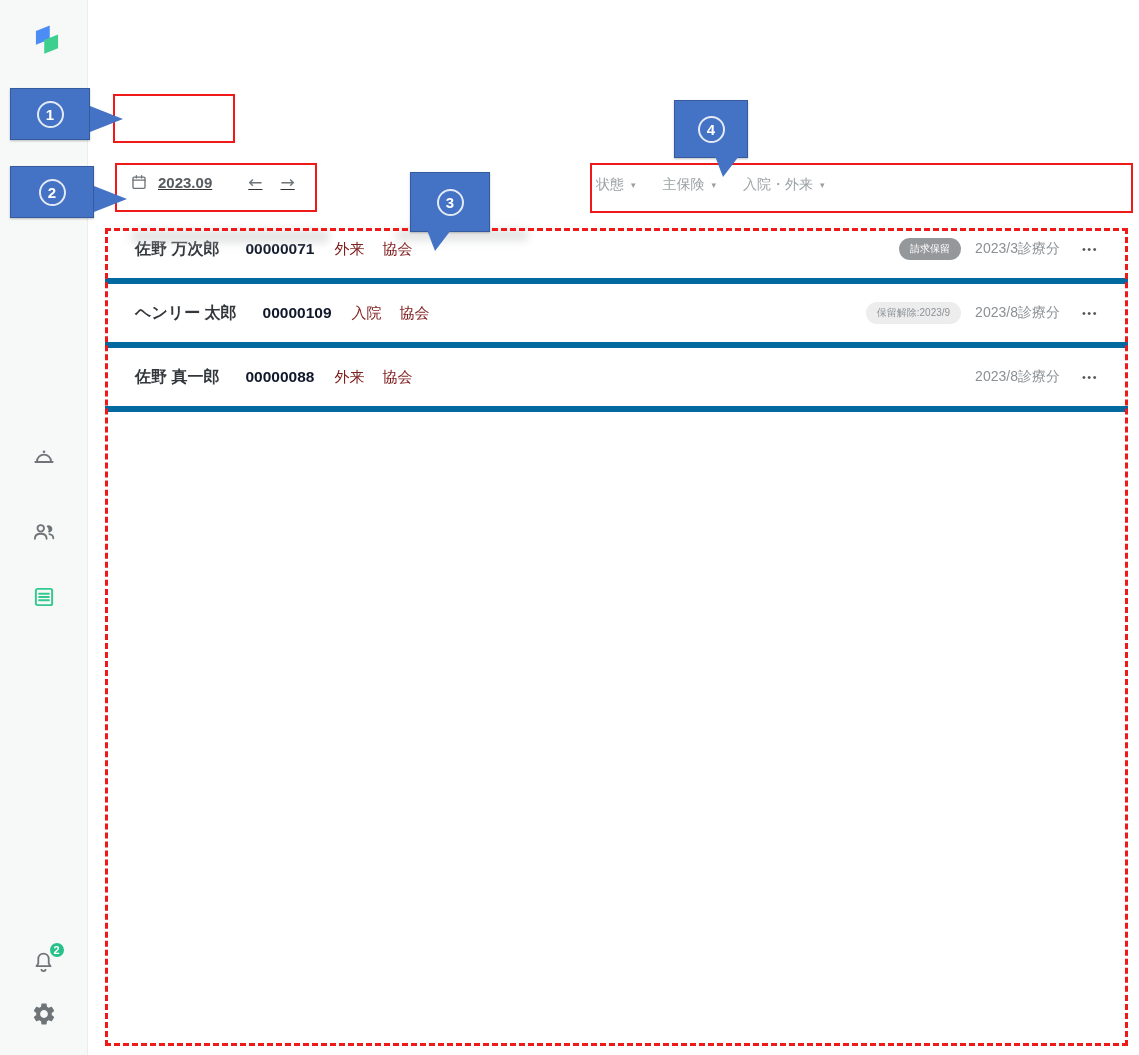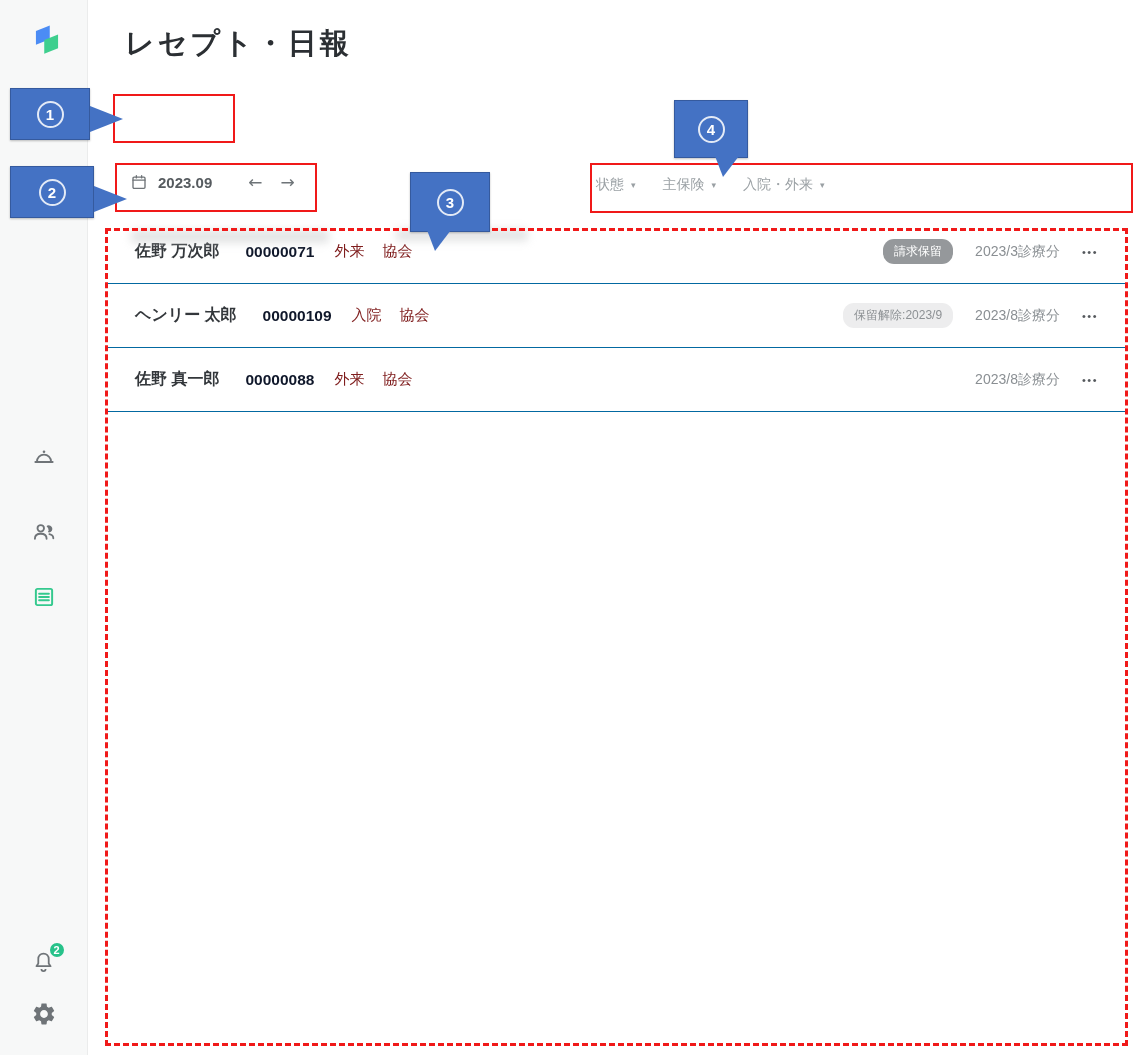--- a/index.html
+++ b/index.html
@@ -43,21 +43,21 @@
   .tab2 { left:164px; }
   .tab3 { left:267px; }
   .upload-link {
     position:absolute; right:14px; top:8px; font-size:14.5px; font-weight:bold;
     color:#2ebd8b; cursor:pointer;
   }
 
   
   .toolbar { position:absolute; left:0; right:0; top:160px; height:56px; }
   .date-nav {
-    position:absolute; left:42px; top:12px; display:flex; align-items:center; gap:10px;
+    position:absolute; left:42px; top:12px; display:flex; align-items:center; gap:10px;text-decoration:underline;
   }
   .date-nav .month { font-size:15px; font-weight:bold; color:#565b5f; cursor:pointer; }
   .nav-arrow { font-size:17px; color:#6e7478; cursor:pointer; padding:0 4px;
     font-family:"DejaVu Sans",sans-serif; }
   .nav-arrow.prev { margin-left:22px; }
   .filters {
     position:absolute; left:508px; top:16px; display:flex; align-items:center; gap:27px;
   }
   .filter { display:flex; align-items:center; gap:7px; cursor:pointer; }
   .filter-label { font-size:14px; color:#9aa0a4; }
@@ -69,27 +69,27 @@
   .search-box input {
     border:none; outline:none; background:transparent; flex:1;
     font-size:14px; color:#555; font-family:"Liberation Sans","DejaVu Sans",sans-serif;
   }
   .search-box input::placeholder { color:#b3b8bb; }
 
   
   .list { position:absolute; left:17px; right:11px; top:220px; }
   .row {
     height:64px; display:flex; align-items:center; padding:0 30px 0 30px;
-    border-bottom:1px solid #0369a1; cursor:pointer; background:transparent;
+    border-bottom:6px solid #0369a1; cursor:pointer; background:transparent;
   }
   .row .name { font-size:16px; font-weight:bold; color:#33373b; margin-right:26px; }
   .row .pno  { font-size:15.5px; font-weight:bold; color:#0f172a; margin-right:20px; }
   .row .vtype,.row .ins { font-size:15px; color:#7f1d1d; margin-right:18px; }
   .row .spacer { margin-left:auto; }
-  .pill { font-size:12px; border-radius:11px; padding:4px 11px; margin-right:22px; white-space:nowrap; }
+  .pill { font-size:10px; border-radius:11px; padding:4px 11px; margin-right:14px; white-space:nowrap; }
   .pill.solid { background:#95989b; color:#ffffff; }
   .pill.light { background:#ededee; color:#8d9194; }
   .row .period { font-size:14px; color:#8a8f93; margin-right:22px; }
   .row .more { font-size:11px; color:#54585c; letter-spacing:1.5px; cursor:pointer; }
   .blur-smudge { position:absolute; background:#c7c9ca; filter:blur(4px); opacity:.5; border-radius:3px; }
 
   
   .anno { position:absolute; pointer-events:none; }
   .red-box { border:2px solid #f01919; }
   .red-dashed { border:3px dashed #f01919; }
@@ -152,21 +152,20 @@
     </div>
 
     <div class="side-icon" style="top:1000px;">
       <svg width="26" height="26" viewBox="0 0 24 24" fill="#6f7478">
         <path d="M19.14 12.94c.04-.3.06-.61.06-.94 0-.32-.02-.64-.07-.94l2.03-1.58c.18-.14.23-.41.12-.61l-1.92-3.32c-.12-.22-.37-.29-.59-.22l-2.39.96c-.5-.38-1.03-.7-1.62-.94l-.36-2.54c-.04-.24-.24-.41-.48-.41h-3.84c-.24 0-.43.17-.47.41l-.36 2.54c-.59.24-1.13.57-1.62.94l-2.39-.96c-.22-.08-.47 0-.59.22L2.74 8.87c-.12.21-.08.47.12.61l2.03 1.58c-.05.3-.09.63-.09.94s.02.64.07.94l-2.03 1.58c-.18.14-.23.41-.12.61l1.92 3.32c.12.22.37.29.59.22l2.39-.96c.5.38 1.03.7 1.62.94l.36 2.54c.05.24.24.41.48.41h3.84c.24 0 .44-.17.47-.41l.36-2.54c.59-.24 1.13-.56 1.62-.94l2.39.96c.22.08.47 0 .59-.22l1.92-3.32c.12-.22.07-.47-.12-.61l-2.01-1.58zM12 15.6c-1.98 0-3.6-1.62-3.6-3.6s1.62-3.6 3.6-3.6 3.6 1.62 3.6 3.6-1.62 3.6-3.6 3.6z"></path>
       </svg>
     </div>
   </aside>
 
   <main class="content">
-    <h1 class="page-title">レセプト・日報</h1>
 
 
     <div class="toolbar">
       <div class="date-nav">
         <span style="display:flex;">
           <svg width="18" height="18" viewBox="0 0 24 24" fill="none" stroke="#6f7478" stroke-width="1.8" stroke-linecap="round">
             <rect x="4" y="5.5" width="16" height="15" rx="1.5"></rect>
             <path d="M8.5 3.5v3M15.5 3.5v3M4 9.5h16"></path>
           </svg>
         </span>

